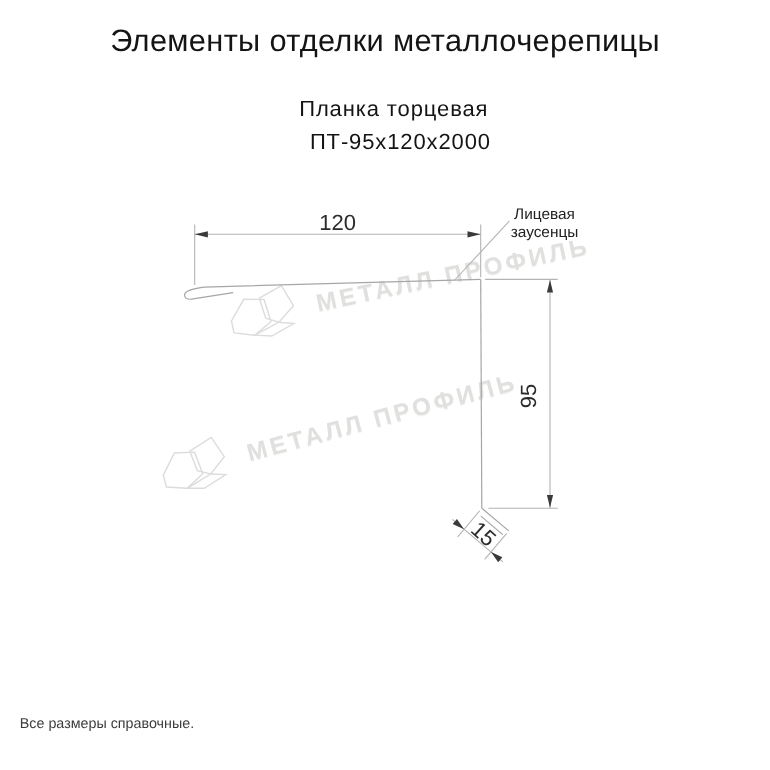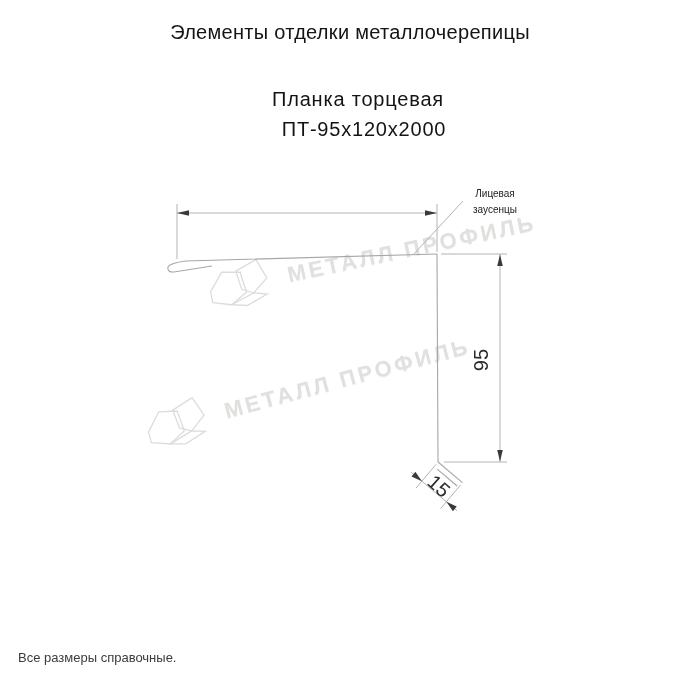--- a/index.html
+++ b/index.html
@@ -1,20 +1,20 @@
 <!DOCTYPE html>
 <html><head>
 <meta charset="utf-8">
 <style>
   html,body{margin:0;padding:0;background:#ffffff;}
   body{font-family:"Liberation Sans", sans-serif; color:#1a1a1a;}
   .stage{position:relative;width:700px;height:700px;background:#ffffff;overflow:hidden;}
 
   .page-title{position:absolute;left:0;top:21px;width:700px;text-align:center;
-    font-size:20px;font-weight:400;letter-spacing:0.3px;color:#141414;}
+    font-size:28px;font-weight:400;letter-spacing:0.3px;color:#141414;}
   .product-name{position:absolute;left:0;top:88px;width:700px;text-align:center;
     font-size:20px;font-weight:400;letter-spacing:0.8px;color:#141414;transform:translateX(8px);}
   .product-code{position:absolute;left:0;top:118px;width:700px;text-align:center;
     font-size:20px;font-weight:400;letter-spacing:0.8px;color:#141414;transform:translateX(14px);}
 
   .watermark{position:absolute;display:flex;align-items:center;gap:8px;
     color:#dededd;pointer-events:none;}
   .watermark .wm-text{font-size:22px;font-weight:700;letter-spacing:3px;white-space:nowrap;
     color:#e0e0df;text-shadow:0 1px 0 #f4f4f3;}
   .wm-upper{left:200px;top:228px;transform:rotate(-12deg);}
@@ -23,21 +23,21 @@
   .diagram-svg{position:absolute;left:0;top:0;}
 
   .dim-text{position:absolute;font-size:20px;color:#2b2b2b;}
   .dim-120{left:177px;top:192px;width:260px;text-align:center;}
   .dim-95{left:451px;top:350px;width:60px;height:20px;line-height:20px;text-align:center;
     transform:rotate(-90deg);}
   .dim-15{left:419px;top:476px;width:40px;height:20px;line-height:20px;text-align:center;
     transform:rotate(42deg);}
 
   .face-side-label{position:absolute;left:458px;top:186px;width:74px;text-align:center;
-    font-size:10px;line-height:16px;color:#222;}
+    font-size:14px;line-height:16px;color:#222;}
 
   .footnotes{position:absolute;left:18px;top:649px;font-size:13px;line-height:17.5px;color:#3c3c3c;}
 </style>
 </head>
 <body>
 
 <div class="stage">
 
   <div class="watermark wm-upper">
     <span>
@@ -89,20 +89,21 @@
       <polygon points="500,461.5 497.2,450 502.8,450"></polygon>
       <polygon points="421.9,481.2 415.4,471.8 411.5,476.4"></polygon>
       <polygon points="446.4,501.8 456.7,506.6 452.9,511.2"></polygon>
     </g>
   </svg>
 
   <div class="page-title">Элементы отделки металлочерепицы</div>
   <div class="product-name">Планка торцевая</div>
   <div class="product-code">ПТ-95х120х2000</div>
 
+  <div class="dim-text dim-120">120</div>
   <div class="dim-text dim-95">95</div>
   <div class="dim-text dim-15">15</div>
 
   <div class="face-side-label">
     <div>Лицевая</div>
     <div>заусенцы</div>
   </div>
 
   <div class="footnotes">
     <div>Все размеры справочные.</div>

